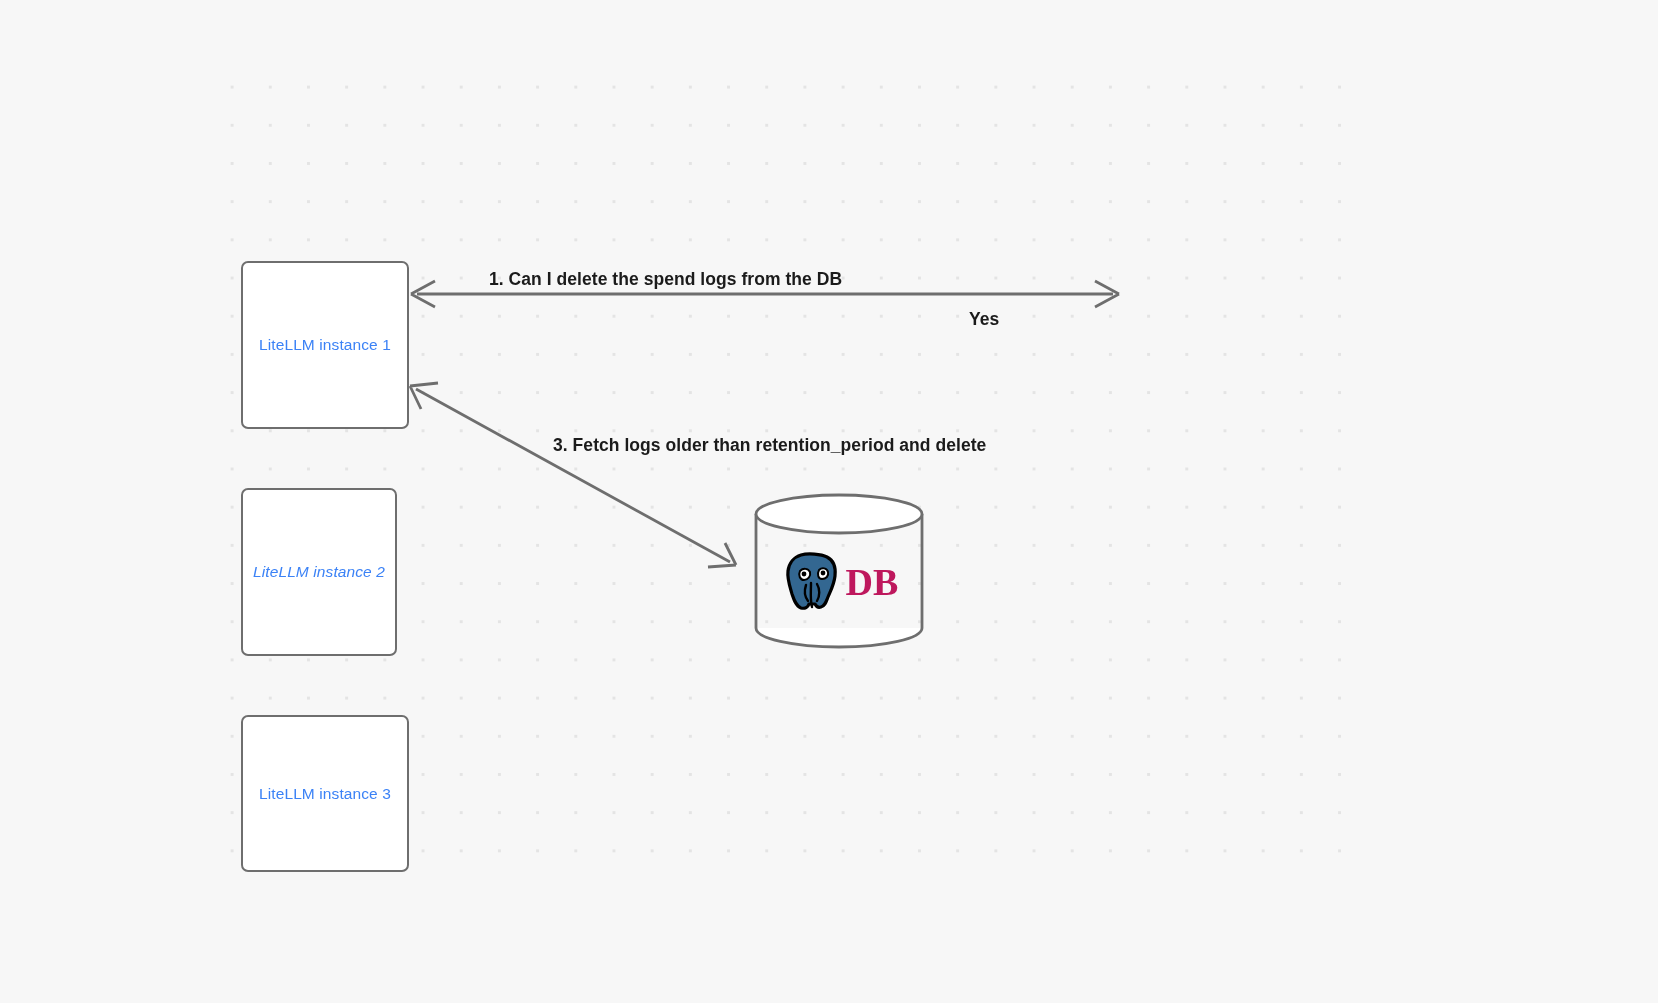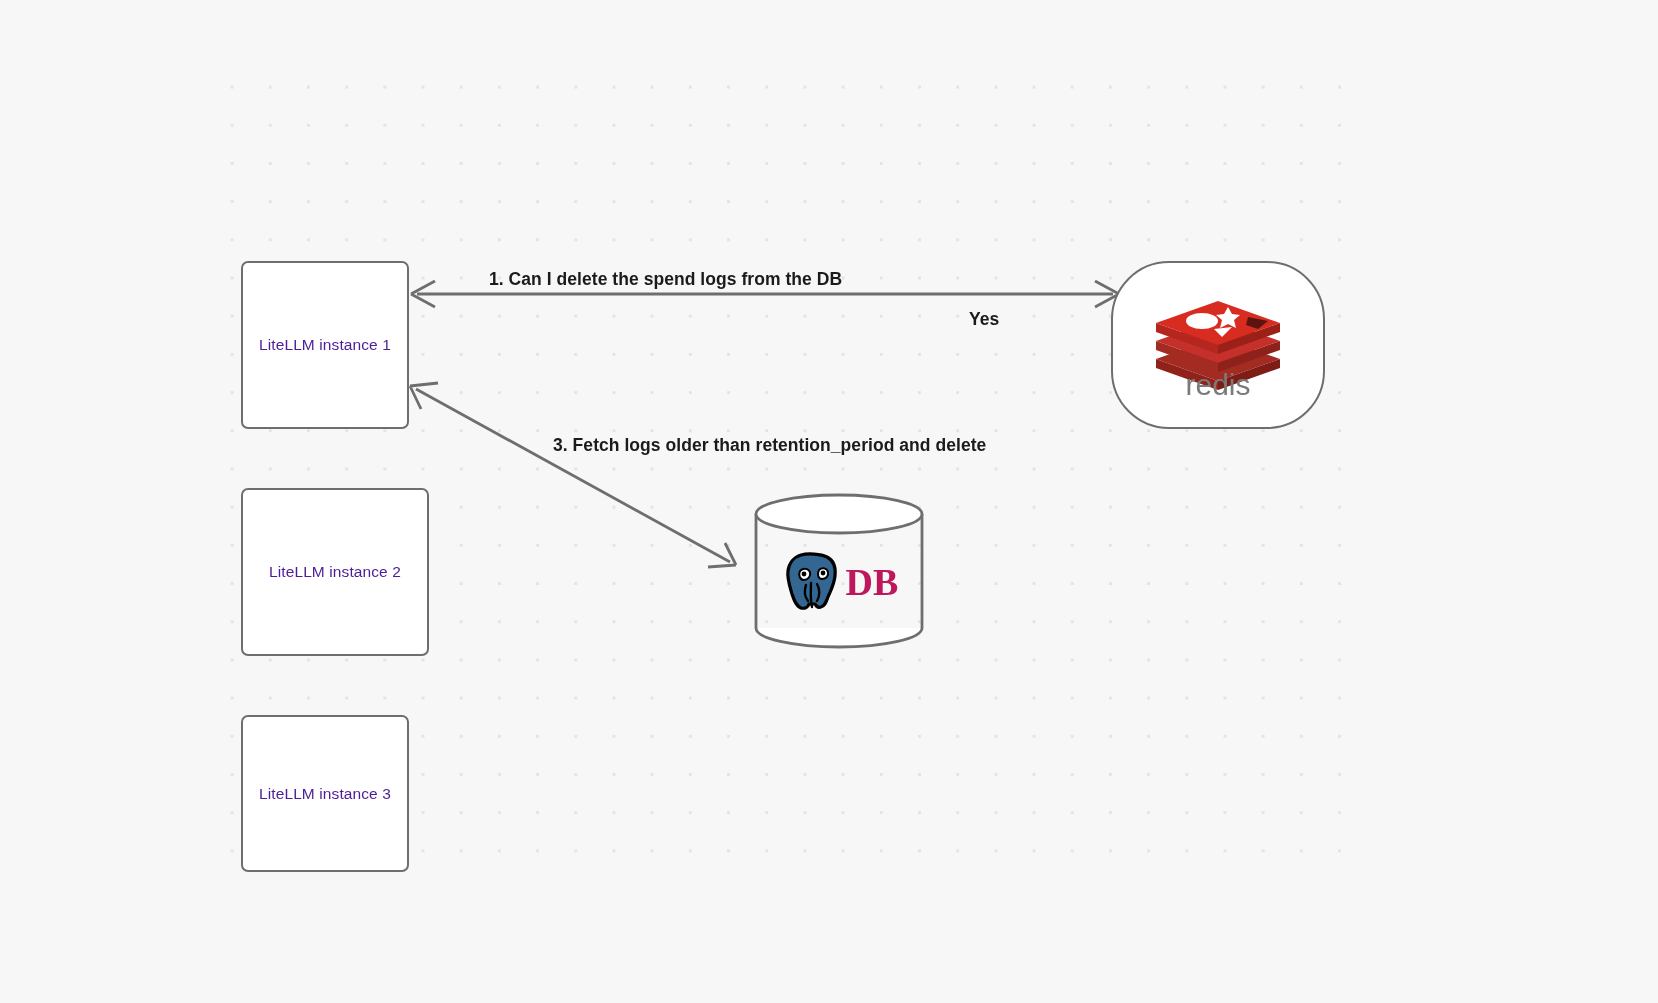--- a/index.html
+++ b/index.html
@@ -44,27 +44,27 @@
     box-sizing: border-box;
     background: #ffffff;
     border: 2.5px solid #6e6e6e;
     border-radius: 7px;
     display: flex;
     align-items: center;
     justify-content: center;
   }
   .node-box .node-label {
     font-size: 15.5px;
-    color: #4c1d95;
+    color: #3b82f6;
     font-family: "Liberation Sans", sans-serif;
     letter-spacing: 0.1px;
     white-space: nowrap;
   }
   #node-litellm-1 { left: 241px; top: 261px; width: 168px; height: 168px; }
-  #node-litellm-2 { left: 241px; top: 488px; width: 188px; height: 168px; }
+  #node-litellm-2 { left: 241px; top: 488px; width: 156px; height: 168px; font-style: italic; }
   #node-litellm-3 { left: 241px; top: 715px; width: 168px; height: 157px; }
 
   
   #node-redis {
     position: absolute;
     left: 1111px;
     top: 261px;
     width: 214px;
     height: 168px;
     box-sizing: border-box;
@@ -146,44 +146,20 @@
   </div>
 
   <div class="node-box" id="node-litellm-2">
     <span class="node-label">LiteLLM instance 2</span>
   </div>
 
   <div class="node-box" id="node-litellm-3">
     <span class="node-label">LiteLLM instance 3</span>
   </div>
 
-  <div id="node-redis">
-    <svg id="redis-logo" width="132" height="108" viewBox="0 0 132 108">
-      <g>
-
-        <path d="M4 68 L66 46 L128 68 L66 90 Z" fill="#a32b22"></path>
-        <path d="M4 68 L4 77 L66 99 L66 90 Z" fill="#912219"></path>
-        <path d="M128 68 L128 77 L66 99 L66 90 Z" fill="#7d1d16"></path>
-
-        <path d="M4 50 L66 28 L128 50 L66 72 Z" fill="#c6302b"></path>
-        <path d="M4 50 L4 59 L66 81 L66 72 Z" fill="#a32b22"></path>
-        <path d="M128 50 L128 59 L66 81 L66 72 Z" fill="#8e2119"></path>
-
-        <path d="M4 32 L66 10 L128 32 L66 54 Z" fill="#d82c20"></path>
-        <path d="M4 32 L4 41 L66 63 L66 54 Z" fill="#b5271e"></path>
-        <path d="M128 32 L128 41 L66 63 L66 54 Z" fill="#9b2118"></path>
-
-        <ellipse cx="50" cy="30" rx="16" ry="8" fill="#ffffff"></ellipse>
-        <path d="M76 16 L80 23 L88 24 L82 29 L84 37 L76 33 L68 37 L70 29 L64 24 L72 23 Z" fill="#ffffff"></path>
-        <path d="M62 38 L80 36 L70 46 Z" fill="#ffffff"></path>
-        <path d="M96 26 L116 30 L106 38 L94 34 Z" fill="#5c1410"></path>
-      </g>
-      <text x="66" y="104" text-anchor="middle" font-family="Liberation Sans, sans-serif" font-size="30" font-weight="400" fill="#7a7a7a">redis</text>
-    </svg>
-  </div>
 
   <div id="node-db">
     <svg width="172" height="158" viewBox="0 0 172 158">
       <path d="M3 22 L3 136" stroke="#6e6e6e" stroke-width="2.8" fill="none"></path>
       <path d="M169 22 L169 136" stroke="#6e6e6e" stroke-width="2.8" fill="none"></path>
       <ellipse cx="86" cy="22" rx="83" ry="19" fill="#ffffff" stroke="#6e6e6e" stroke-width="2.8"></ellipse>
       <path d="M3 136 A 83 19 0 0 0 169 136" fill="#ffffff" stroke="#6e6e6e" stroke-width="2.8"></path>
     </svg>
 
     <div id="db-logo-wrap">

